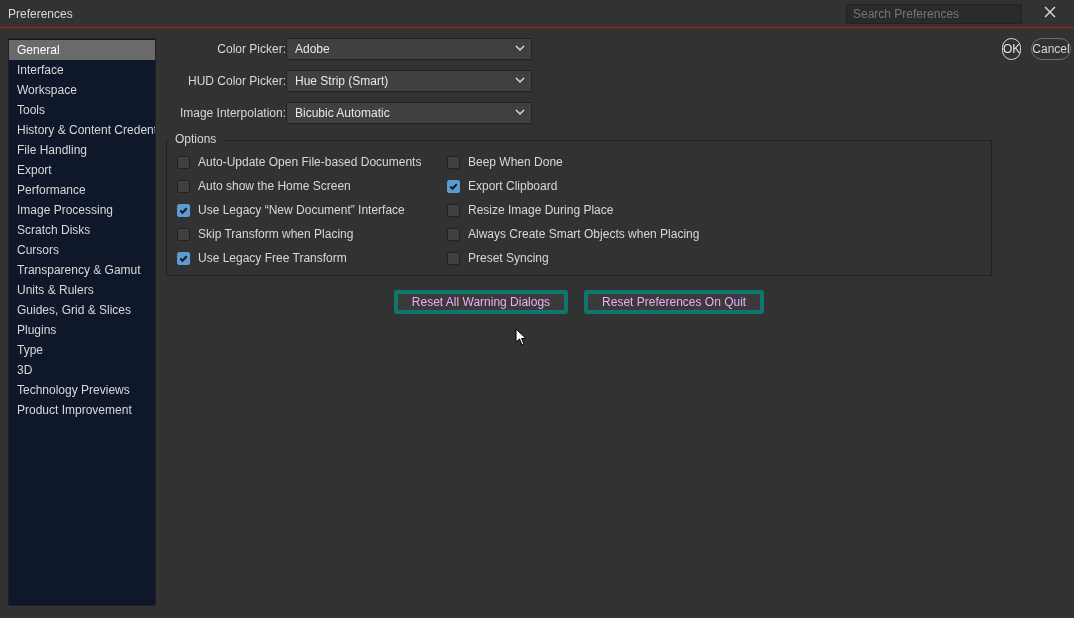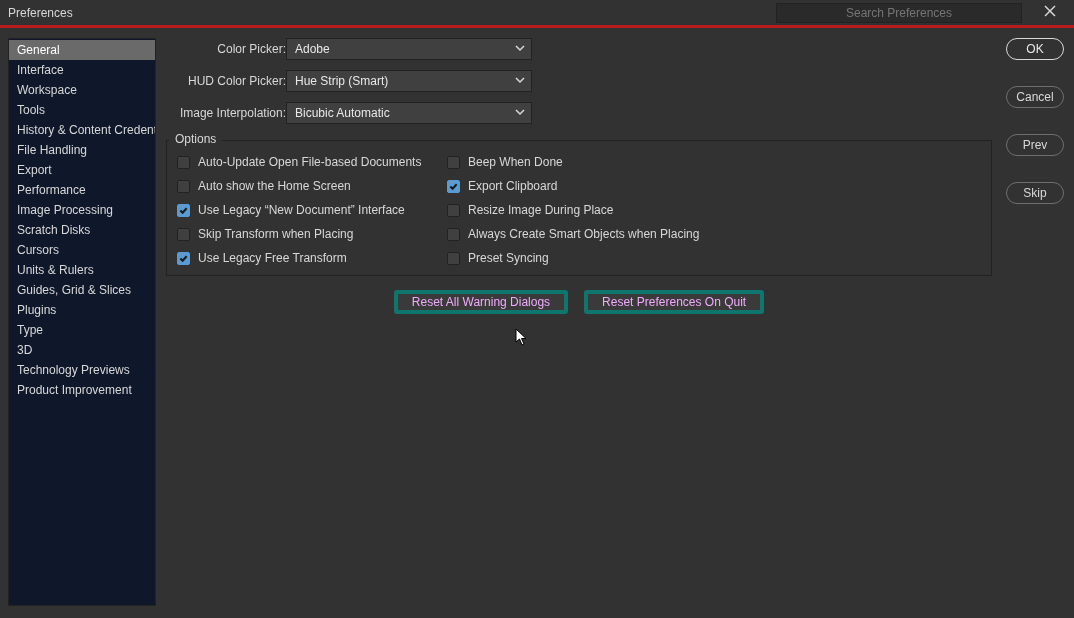--- a/index.html
+++ b/index.html
@@ -1,21 +1,21 @@
 <!DOCTYPE html>
 <html><head>
 <meta charset="utf-8">
 <style>
   html,body{margin:0;padding:0;width:1074px;height:618px;background:#323232;font-family:"Segoe UI",Tahoma,Arial,sans-serif;font-size:12px;color:#d8d8d8;overflow:hidden;}
   *{box-sizing:border-box;}
   .window{width:1074px;height:618px;background:#323232;display:flex;flex-direction:column;}
-  .titlebar{height:28px;background:#323232;display:flex;align-items:center;padding:0 8px;border-bottom:3px solid #b91c1c;}
+  .titlebar{height:28px;background:#323232;display:flex;align-items:center;padding:0 8px;border-bottom:1px solid #b91c1c;}
   .titlebar .title{flex:0 0 auto;color:#d8d8d8;}
   .titlebar .spacer{flex:1 1 auto;}
-  .search{width:246px;height:20px;background:#2a2a2a;border:1px solid #222;color:#a8a8a8;padding:0 6px;font-size:12px;outline:none;text-align:center;}
+  .search{width:176px;height:20px;background:#2a2a2a;border:1px solid #222;color:#a8a8a8;padding:0 6px;font-size:12px;outline:none;}
   .close-btn{width:32px;height:28px;display:flex;align-items:center;justify-content:center;margin-left:12px;color:#d8d8d8;cursor:pointer;}
   .close-btn svg{width:12px;height:12px;stroke:#d8d8d8;stroke-width:1.5;}
   .body{flex:1 1 auto;display:flex;padding:10px 10px 12px 8px;gap:10px;}
   .sidebar{width:148px;background:#0f172a;border:1px solid #222;padding:1px 0;overflow:auto;}
   .sidebar .item{padding:3px 8px;color:#d8d8d8;cursor:pointer;white-space:nowrap;}
   .sidebar .item.selected{background:#6a6a6a;color:#fff;}
   .main{flex:1 1 auto;display:flex;flex-direction:column;gap:10px;}
   .form-row{display:flex;align-items:center;height:22px;}
   .form-row .label{width:120px;text-align:right;color:#d8d8d8;}
   .select{position:relative;width:246px;height:22px;background:#404040;border:1px solid #222;display:flex;align-items:center;padding:0 8px;color:#e8e8e8;cursor:pointer;}
@@ -25,21 +25,21 @@
   .fieldset .legend{position:absolute;top:-9px;left:2px;background:#323232;padding:0 6px;color:#d8d8d8;}
   .options-grid{display:grid;grid-template-columns:270px 1fr;column-gap:0px;row-gap:10px;}
   .chk{display:flex;align-items:center;gap:8px;cursor:pointer;}
   .chk .box{width:13px;height:13px;border:1px solid #222;background:#404040;border-radius:2px;display:flex;align-items:center;justify-content:center;}
   .chk.checked .box{background:#5a9bd4;border-color:#5a9bd4;}
   .chk .box svg{width:9px;height:9px;stroke:#1a1a1a;stroke-width:2.2;fill:none;display:none;}
   .chk.checked .box svg{display:block;}
   .chk .lbl{color:#d8d8d8;}
   .reset-row{display:flex;gap:16px;justify-content:center;margin-top:4px;}
   .btn{height:24px;padding:0 14px;background:#3a3a3a;border:4px solid #0f766e;border-radius:3px;color:#f0abfc;cursor:pointer;display:inline-flex;align-items:center;justify-content:center;}
-  .side-buttons{width:62px;display:flex;flex-direction:column;gap:26px;align-items:flex-end;}
+  .side-buttons{width:62px;display:flex;flex-direction:row;gap:10px;align-items:flex-start;}
   .pill{width:58px;height:22px;border:1px solid #d8d8d8;border-radius:11px;display:flex;align-items:center;justify-content:center;color:#e8e8e8;background:transparent;cursor:pointer;}
   .pill.secondary{border-color:#6e6e6e;color:#d8d8d8;}
   .cursor{position:absolute;left:515px;top:328px;pointer-events:none;}
   .cursor svg{width:14px;height:18px;fill:#fff;stroke:#000;stroke-width:1;}
 </style>
 </head>
 <body>
 
 <div class="window">
   <div class="titlebar">
@@ -63,20 +63,21 @@
         <div class="item">Interface</div>
         <div class="item">Workspace</div>
         <div class="item">Tools</div>
         <div class="item">History &amp; Content Credentials</div>
         <div class="item">File Handling</div>
         <div class="item">Export</div>
         <div class="item">Performance</div>
         <div class="item">Image Processing</div>
         <div class="item">Scratch Disks</div>
         <div class="item">Cursors</div>
+        <div class="item">Transparency &amp; Gamut</div>
         <div class="item">Units &amp; Rulers</div>
         <div class="item">Guides, Grid &amp; Slices</div>
         <div class="item">Plugins</div>
         <div class="item">Type</div>
         <div class="item">3D</div>
         <div class="item">Technology Previews</div>
         <div class="item">Product Improvement</div>
       </div>
 
     <div class="main">

